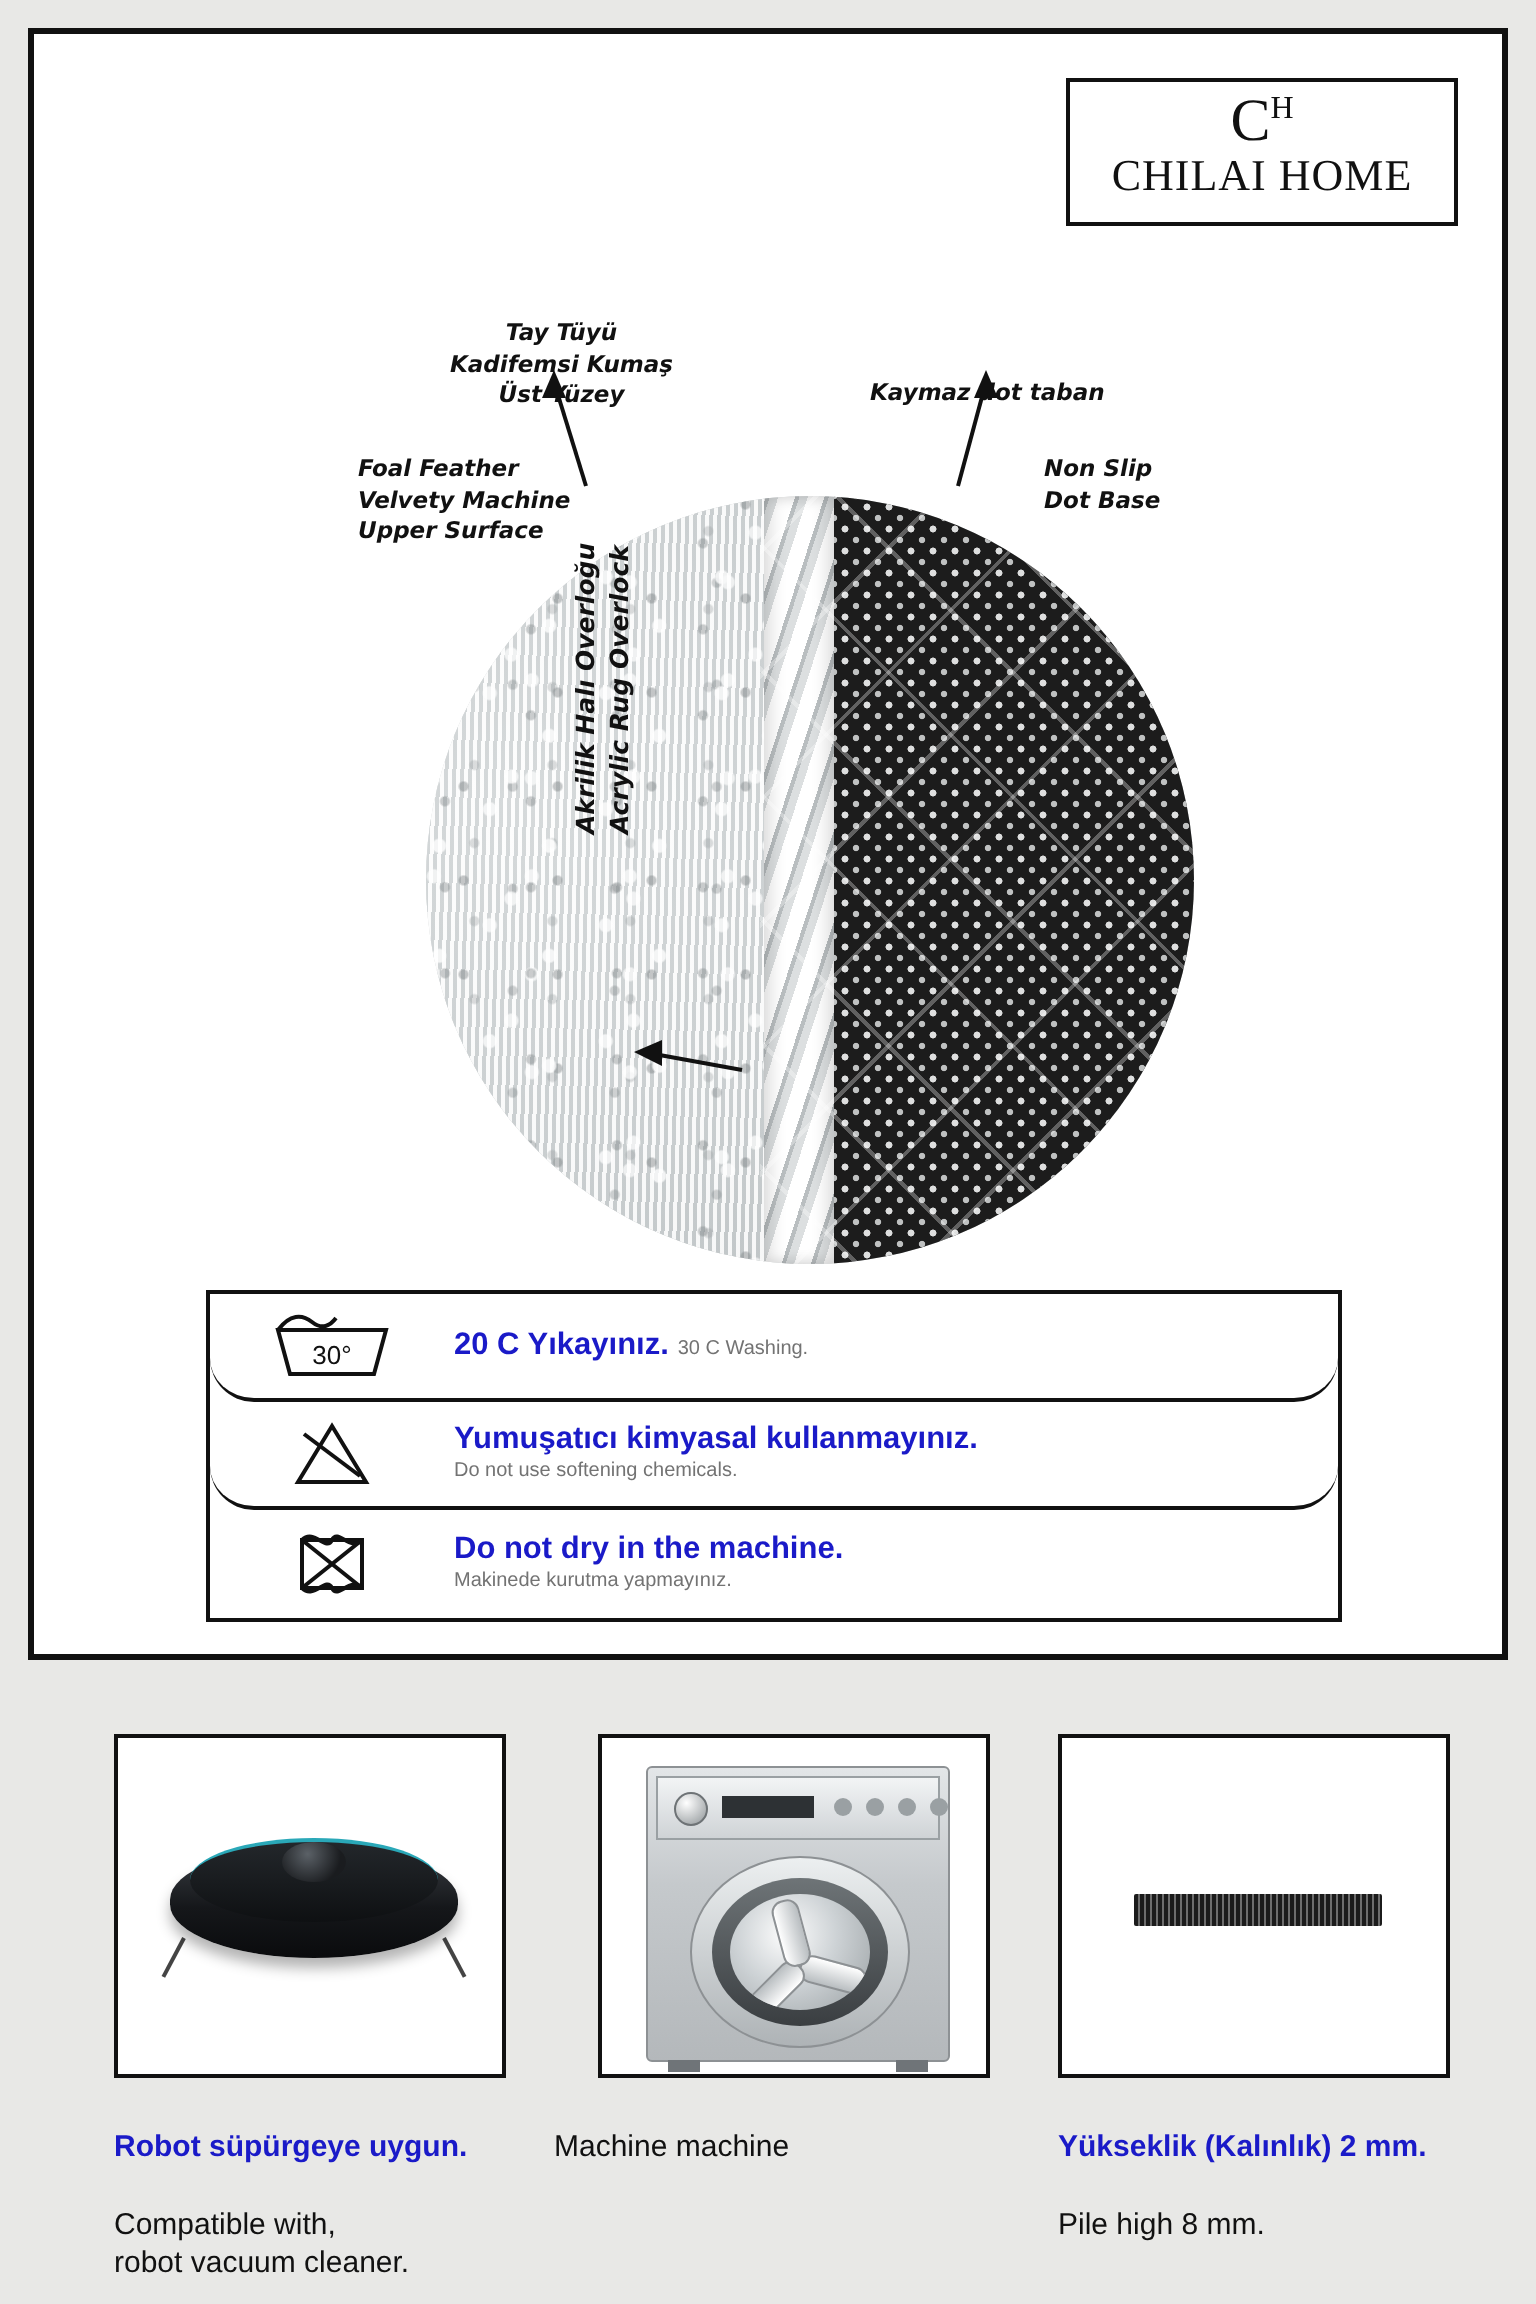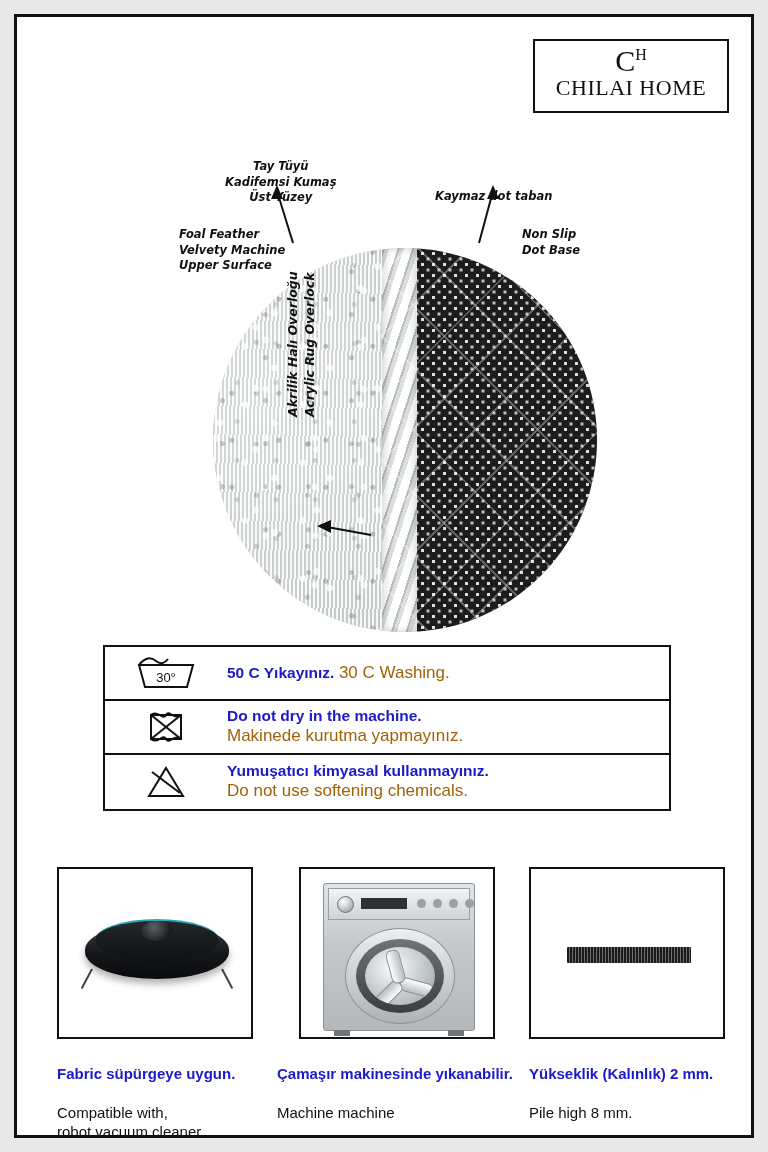--- a/index.html
+++ b/index.html
@@ -11,21 +11,21 @@
     width: 768px;
     height: 1152px;
     font-family: "Liberation Sans", sans-serif;
     overflow: hidden;
   }
   .page {
     position: absolute;
     left: 14px;
     top: 14px;
     width: 740px;
-    height: 1124px;
+    height: 816px;
     background: #ffffff;
     border: 3px solid #111;
     box-sizing: border-box;
   }
   
   .logo-box {
     position: absolute;
     right: 22px;
     top: 22px;
     width: 196px;
@@ -169,39 +169,40 @@
     border: 2px solid #111;
     box-sizing: border-box;
     background: #fff;
   }
   .care-row {
     display: flex;
     align-items: center;
     height: 54px;
     border-bottom: 2px solid #111;
     box-sizing: border-box;
+    border-radius: 22px;
   }
   .care-row:last-child { border-bottom: none; }
   .care-icon {
     width: 122px;
     min-width: 122px;
     display: flex;
     align-items: center;
     justify-content: center;
   }
   .care-text { line-height: 1.22; }
   .care-tr {
     color: #1a1ac8;
     font-size: 15.5px;
     font-weight: bold;
     font-family: "Liberation Sans", sans-serif;
   }
   .care-en {
-    color: #a16207;
-    font-size: 17px;
+    color: #737373;
+    font-size: 10px;
     font-family: "Liberation Sans", sans-serif;
   }
   .wash-line .care-tr, .wash-line .care-en { display: inline; }
   
   .feature {
     position: absolute;
     box-sizing: border-box;
     border: 2px solid #111;
     background: #fff;
   }
@@ -368,67 +369,67 @@
 
     <div class="care-row">
       <div class="care-icon">
         <svg width="62" height="40" viewBox="0 0 62 40">
           <path d="M4 12 L58 12 L52 34 L10 34 Z" fill="none" stroke="#111" stroke-width="2"></path>
           <path d="M4 12 C10 4, 16 4, 21 8 C26 12, 30 10, 33 6" fill="none" stroke="#111" stroke-width="2"></path>
           <text x="31" y="29" font-size="13" font-family="Liberation Sans, sans-serif" fill="#111" text-anchor="middle">30°</text>
         </svg>
       </div>
       <div class="care-text wash-line">
-        <div class="care-tr">50 C Yıkayınız.</div>
+        <div class="care-tr">20 C Yıkayınız.</div>
         <div class="care-en">30 C  Washing.</div>
+      </div>
+    </div>
+
+    <div class="care-row">
+      <div class="care-icon">
+        <svg width="46" height="40" viewBox="0 0 46 40">
+          <path d="M23 6 L40 34 L6 34 Z" fill="none" stroke="#111" stroke-width="2"></path>
+          <line x1="9" y1="10" x2="37" y2="31" stroke="#111" stroke-width="2"></line>
+        </svg>
+      </div>
+      <div class="care-text">
+        <div class="care-tr">Yumuşatıcı kimyasal kullanmayınız.</div>
+        <div class="care-en">Do not use softening chemicals.</div>
       </div>
     </div>
 
     <div class="care-row">
       <div class="care-icon">
         <svg width="46" height="40" viewBox="0 0 46 40">
           <rect x="8" y="8" width="30" height="24" fill="none" stroke="#111" stroke-width="2"></rect>
           <line x1="8" y1="8" x2="38" y2="32" stroke="#111" stroke-width="2"></line>
           <line x1="38" y1="8" x2="8" y2="32" stroke="#111" stroke-width="2"></line>
           <path d="M8 8 C14 2, 20 14, 23 8 C26 2, 32 14, 38 8" fill="none" stroke="#111" stroke-width="2"></path>
           <path d="M8 32 C14 38, 20 26, 23 32 C26 38, 32 26, 38 32" fill="none" stroke="#111" stroke-width="2"></path>
         </svg>
       </div>
       <div class="care-text">
         <div class="care-tr">Do not dry in the machine.</div>
         <div class="care-en">Makinede kurutma yapmayınız.</div>
       </div>
     </div>
 
-    <div class="care-row">
-      <div class="care-icon">
-        <svg width="46" height="40" viewBox="0 0 46 40">
-          <path d="M23 6 L40 34 L6 34 Z" fill="none" stroke="#111" stroke-width="2"></path>
-          <line x1="9" y1="10" x2="37" y2="31" stroke="#111" stroke-width="2"></line>
-        </svg>
-      </div>
-      <div class="care-text">
-        <div class="care-tr">Yumuşatıcı kimyasal kullanmayınız.</div>
-        <div class="care-en">Do not use softening chemicals.</div>
-      </div>
-    </div>
-
   </div>
 
   <div class="feature" id="f1">
     <div class="robot">
       <div class="robot-whisk" style="left:6px; top:56px; transform: rotate(28deg);"></div>
       <div class="robot-whisk" style="left:136px; top:56px; transform: rotate(-28deg);"></div>
       <div class="robot-body"></div>
       <div class="robot-top"></div>
       <div class="robot-lidar"></div>
     </div>
   </div>
   <div class="feature-cap" id="cap1">
-    <div class="cap-tr">Fabric süpürgeye uygun.</div>
+    <div class="cap-tr">Robot süpürgeye uygun.</div>
     <div class="cap-en">Compatible with,
 robot vacuum cleaner.</div>
   </div>
 
   <div class="feature" id="f2">
     <div class="wm">
       <div class="wm-panel">
         <div class="wm-dial"></div>
         <div class="wm-display"></div>
         <div class="wm-btn" style="left:88px;"></div>
@@ -443,21 +444,20 @@
             <div class="wm-blade" style="transform: rotate(135deg);"></div>
             <div class="wm-blade" style="transform: rotate(255deg);"></div>
           </div>
         </div>
       </div>
       <div class="wm-feet" style="left:10px;"></div>
       <div class="wm-feet" style="right:10px;"></div>
     </div>
   </div>
   <div class="feature-cap" id="cap2">
-    <div class="cap-tr">Çamaşır makinesinde yıkanabilir.</div>
     <div class="cap-en">Machine machine</div>
   </div>
 
   <div class="feature" id="f3">
     <div class="pile-bar"></div>
   </div>
   <div class="feature-cap" id="cap3">
     <div class="cap-tr">Yükseklik (Kalınlık) 2 mm.</div>
     <div class="cap-en">Pile high 8 mm.</div>
   </div>

